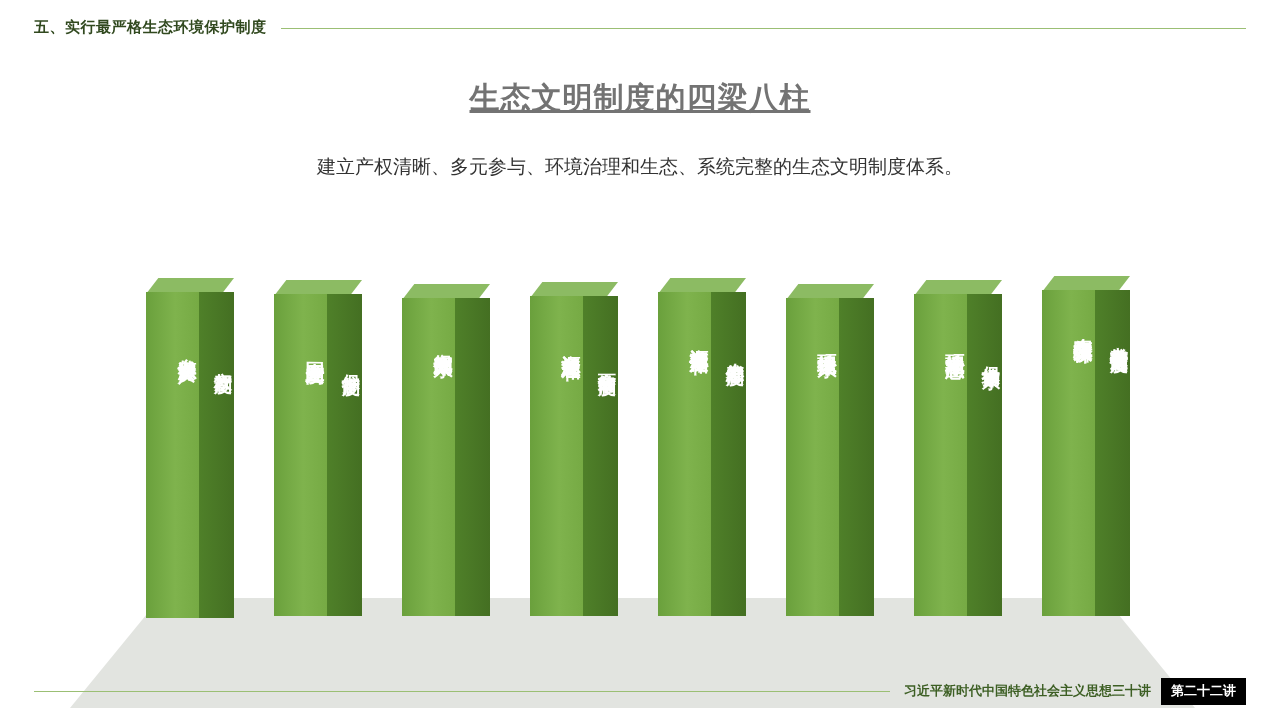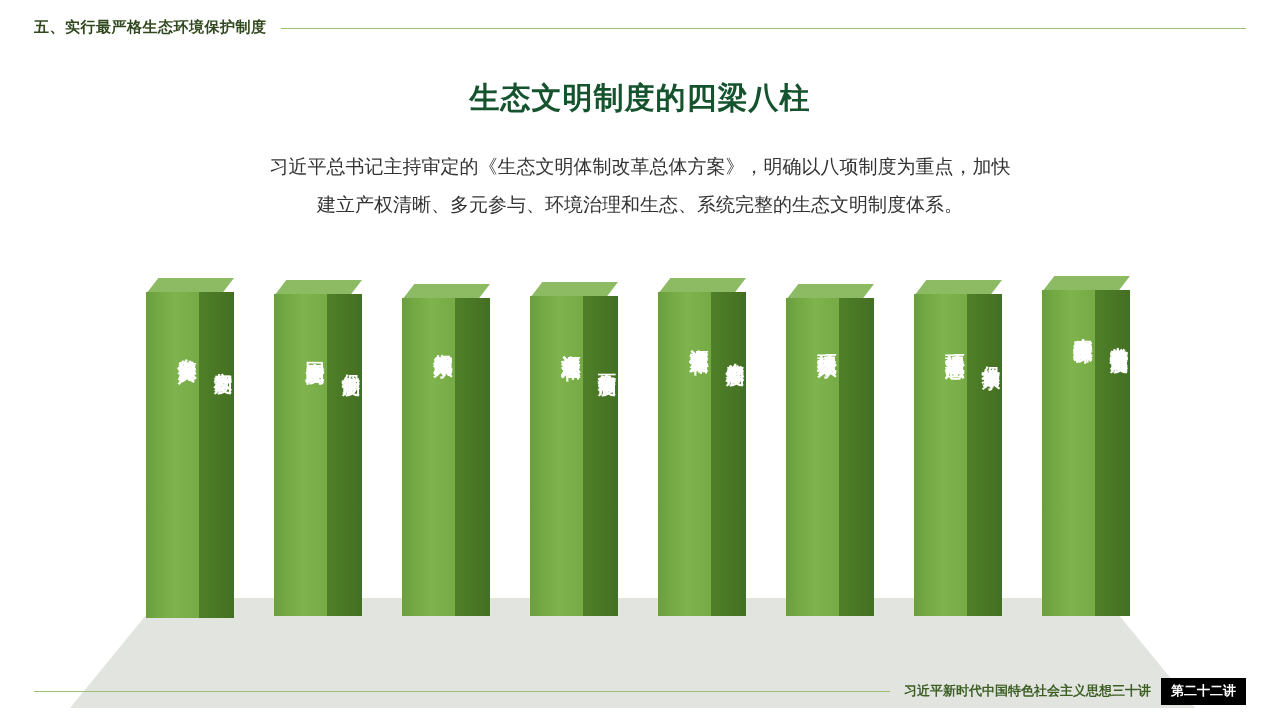--- a/index.html
+++ b/index.html
@@ -42,22 +42,23 @@
 
   
   .main-title {
     position: absolute;
     top: 78px;
     left: 0;
     width: 100%;
     text-align: center;
     font-size: 30px;
     font-weight: bold;
-    color: #14532d;
+    color: #737373;
     letter-spacing: 1px;
+    text-decoration: underline;
   }
 
   
   .paragraph {
     position: absolute;
     top: 148px;
     left: 160px;
     width: 960px;
     font-size: 19px;
     line-height: 38px;
@@ -190,21 +191,20 @@
 <body>
 
 <div class="header">
   <div class="header-title">五、实行最严格生态环境保护制度</div>
   <div class="header-rule"></div>
 </div>
 
 <div class="main-title">生态文明制度的四梁八柱</div>
 
 <div class="paragraph">
-  <span class="ln">习近平总书记主持审定的《生态文明体制改革总体方案》，明确以八项制度为重点，加快</span>
   <span class="ln">建立产权清晰、多元参与、环境治理和生态、系统完整的生态文明制度体系。</span>
 </div>
 
 <div class="stage">
   <div class="ground"></div>
   <div class="pillars">
 
     <div class="pillar" style="left:146px; top:10px; height:340px;">
       <div class="cap"></div>
       <div class="body">

